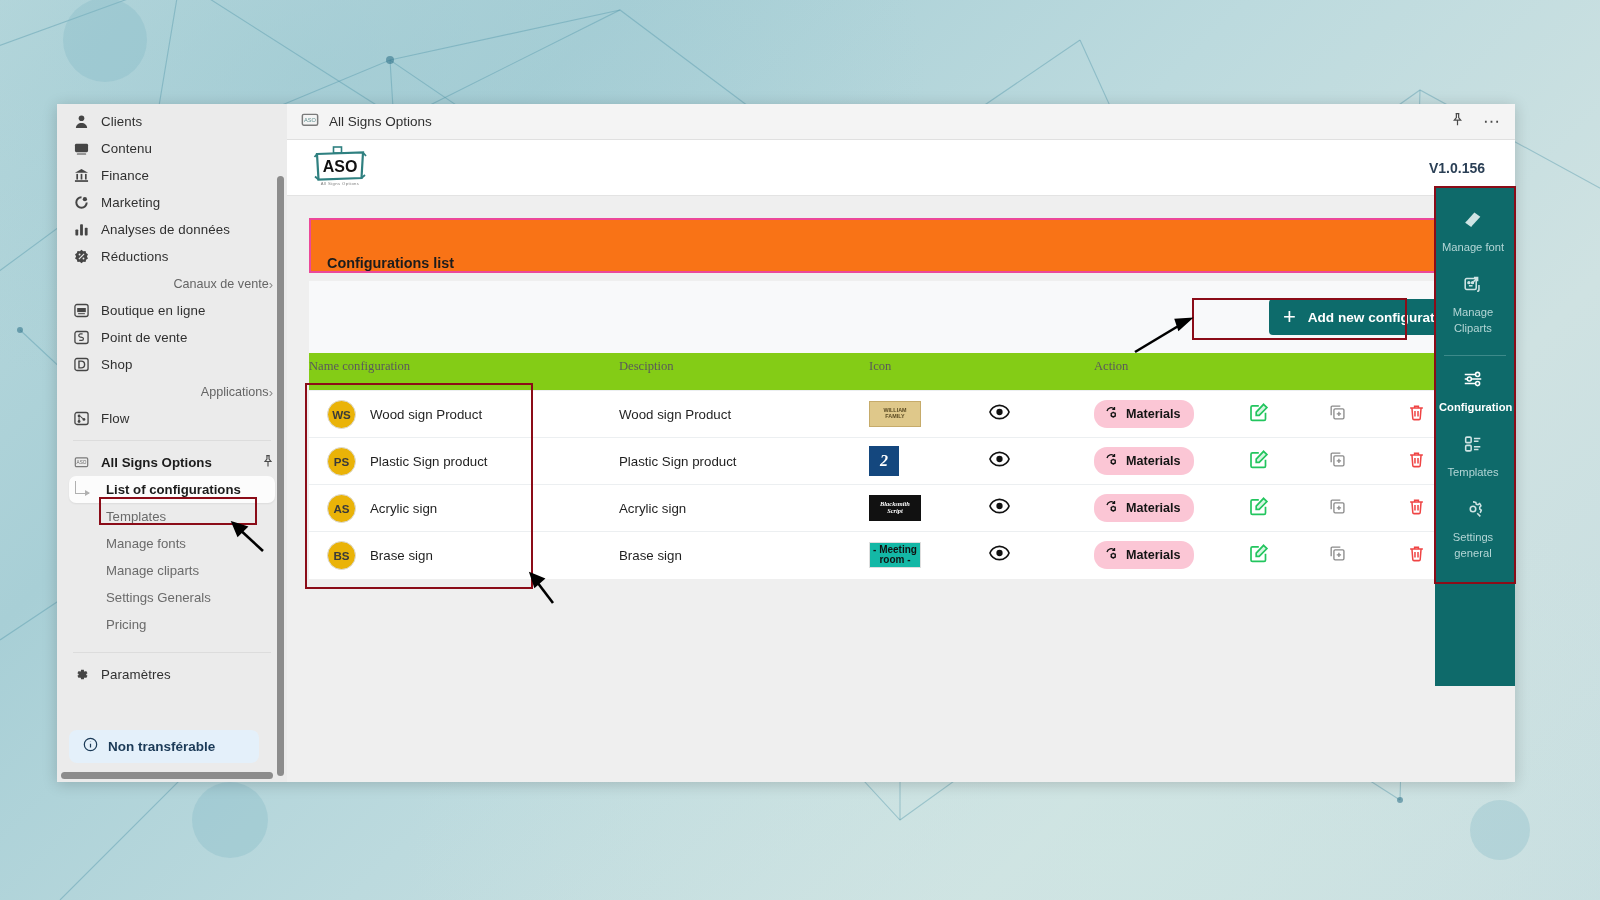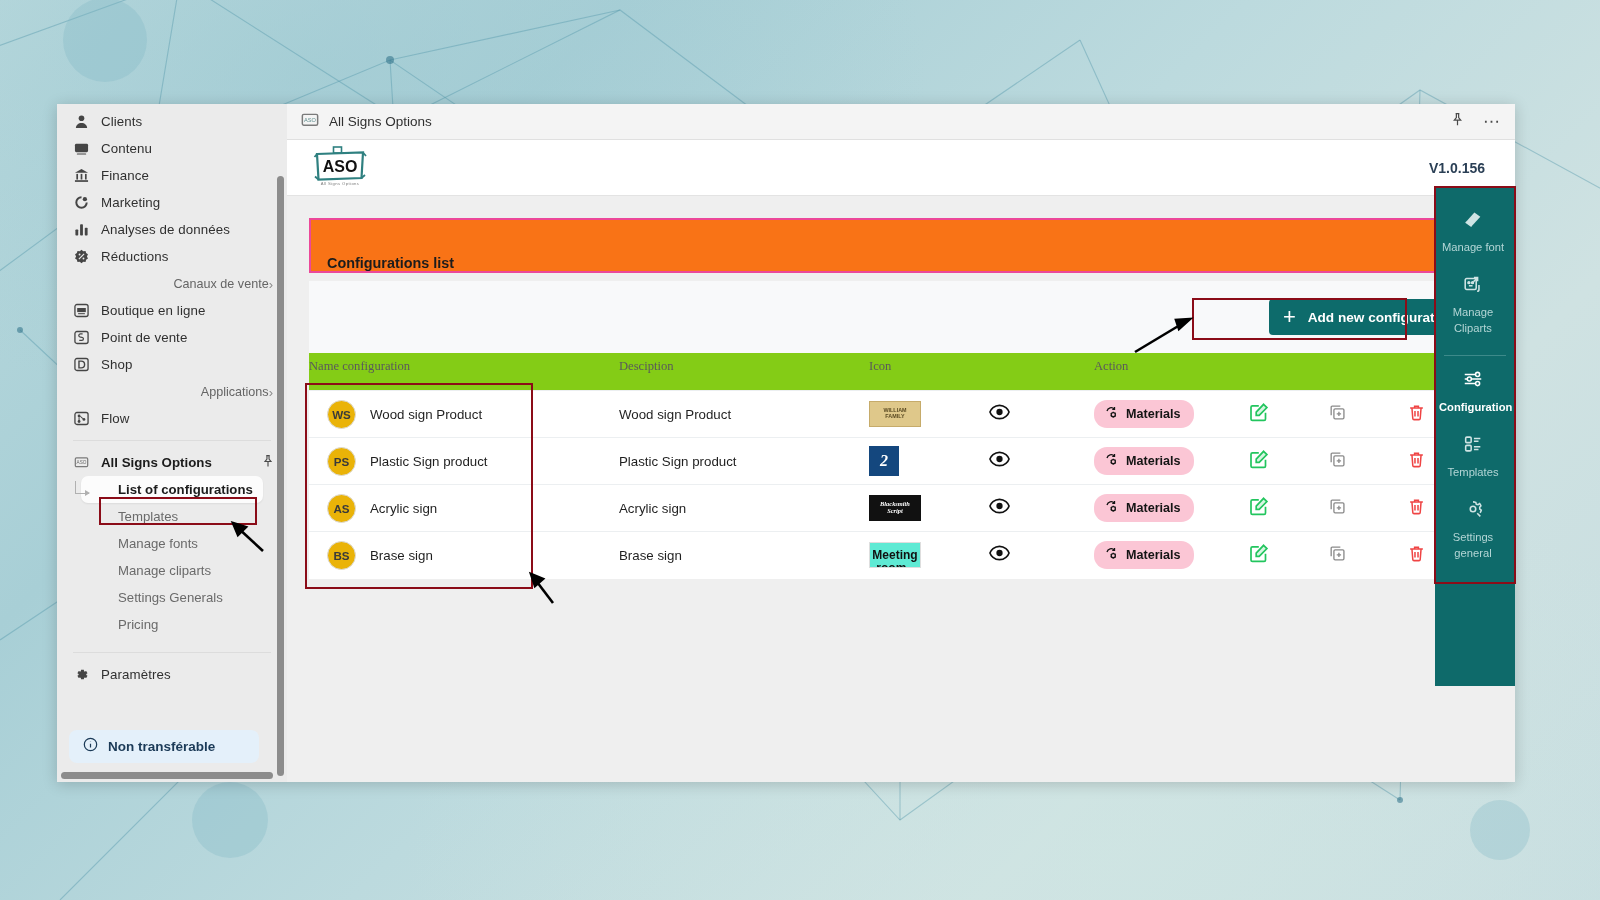--- a/index.html
+++ b/index.html
@@ -37,21 +37,21 @@
 
   .nav-section {
     display: flex; align-items: center; justify-content: flex-end;
     margin: 4px 14px 3px 8px; height: 20px;
   }
   .nav-section .lbl { font-size: 12.6px; color: #656565; }
   .chev { font-size: 13px; color: #8c8c8c; }
 
   .sub-item {
     display: flex; align-items: center; height: 27px;
-    margin: 0 24px; padding-left: 37px; border-radius: 7px;
+    margin: 0 12px; padding-left: 37px; border-radius: 7px;
     font-size: 13.2px; color: #6a6a6a; cursor: pointer; white-space: nowrap;
   }
   .sub-item.active {
     background: #fcfcfc; color: #1c1c1c; font-weight: bold;
     box-shadow: 0 1px 2px rgba(0,0,0,.07);
   }
   .divider { height: 1px; background: #dcdcdc; margin: 8px 16px; }
   .app-row { display: flex; align-items: center; gap: 11px; height: 27px; margin: 0 8px; padding: 0 8px; position: relative; }
   .app-row .lbl { font-size: 13.3px; font-weight: bold; color: #1c1c1c; }
   .pin { position: absolute; right: 4px; top: 5px; }
@@ -127,21 +127,21 @@
   .cell-text { font-size: 13.3px; color: #1f1f1f; }
   .desc-cell { font-size: 13.3px; color: #1f1f1f; }
 
   .thumb {
     width: 52px; height: 26px; display: flex; align-items: center; justify-content: center;
     font-size: 6.2px; font-weight: bold; overflow: hidden; line-height: 1.05; text-align: center;
   }
   .th-wood { background: #dfc88a; color: #5a4a22; border: 1px solid #c6ab6a; flex-direction: column; }
   .th-plastic { background: #14477e; color: #fff; font-size: 16px; font-style: italic; font-family: "Liberation Serif", serif; width: 30px; height: 30px; }
   .th-acrylic { background: #111; color: #fff; font-style: italic; font-family: "Liberation Serif", serif; flex-direction: column; }
-  .th-brase { background: #5eead4; color: #111; font-size: 12px; border: 1px solid #dedede; }
+  .th-brase { background: #14b8a6; color: #111; font-size: 10px; border: 1px solid #dedede; }
 
   .eye { cursor: pointer; }
   .mat-badge {
     display: inline-flex; align-items: center; gap: 7px;
     background: #fbc6d5; border-radius: 13px; padding: 5px 13px 5px 10px;
     font-size: 12.6px; font-weight: bold; color: #141414; cursor: pointer;
   }
   .act-ico { cursor: pointer; display: inline-flex; }
 
   

